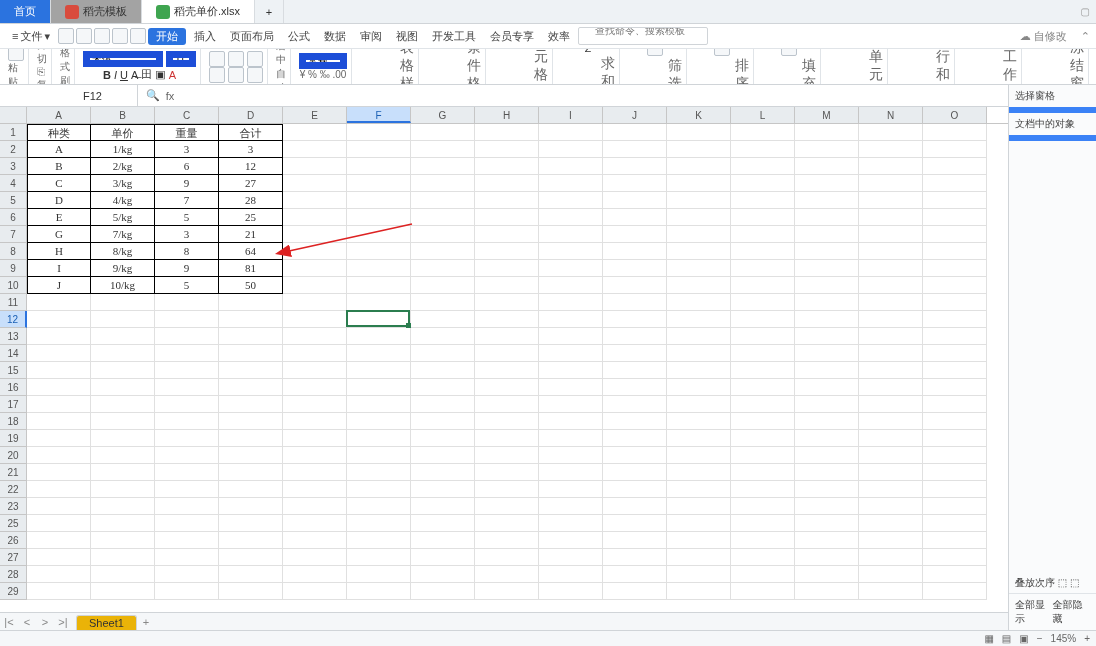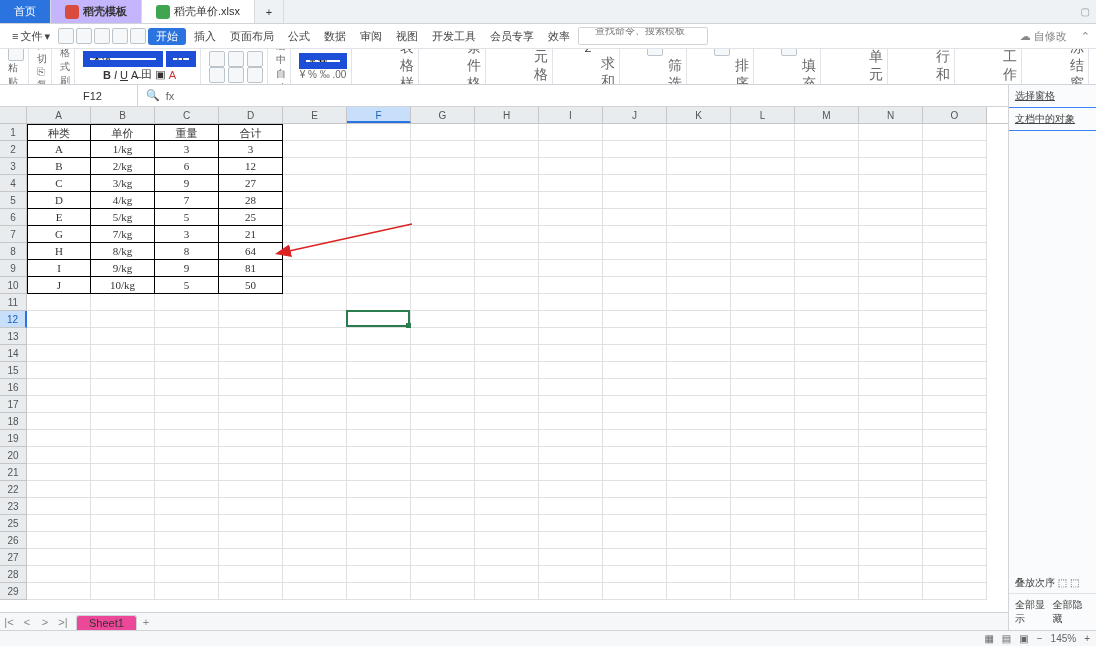--- a/index.html
+++ b/index.html
@@ -2,21 +2,21 @@
 <html><head>
 <meta charset="utf-8">
 <style>
 * { margin:0; padding:0; box-sizing:border-box; font-family:"Microsoft YaHei",Arial,sans-serif; }
 body { width:1096px; height:646px; background:#fff; font-size:11px; color:#333; overflow:hidden; position:relative; }
 
 
 .tabbar { height:24px; background:#eef2f5; display:flex; align-items:stretch; border-bottom:1px solid #d0d4d8; }
 .tab { padding:0 14px; display:flex; align-items:center; border-right:1px solid #d8dce0; font-size:11px; cursor:pointer; }
 .tab.home { background:#2b73df; color:#fff; }
-.tab.doc { background:#c4b5fd;font-weight:bold; }
+.tab.doc { background:#a3a3a3; }
 .tab.sheet { background:#fff; }
 .tab.add { width:28px; justify-content:center; background:#eef2f5; }
 .wincap { margin-left:auto; padding:0 6px; display:flex; align-items:center; color:#999; font-size:10px; }
 .badge-d { width:14px; height:14px; border-radius:3px; background:#d94b3d; margin-right:4px; display:inline-block; }
 .badge-s { width:14px; height:14px; border-radius:3px; background:#3fa550; margin-right:4px; display:inline-block; }
 
 
 .menubar { height:25px; display:flex; align-items:center; border-bottom:1px solid #e0e4e8; padding:0 6px; gap:2px; }
 .menubtn { padding:0 6px; font-size:11px; color:#444; cursor:pointer; }
 .menubtn.file { display:flex; align-items:center; gap:2px; }
@@ -56,29 +56,29 @@
 .row .cell.dbr { border-right:1.5px solid #000; }
 .selcell { position:absolute; border:2px solid #2b7d4f; pointer-events:none; }
 .selcell::after { content:""; position:absolute; right:-3px; bottom:-3px; width:5px; height:5px; background:#2b7d4f; }
 
 
 .arrow { position:absolute; pointer-events:none; }
 
 
 .sheettabs { position:absolute; bottom:15px; left:0; right:88px; height:19px; border-top:1px solid #d0d4d8; display:flex; align-items:center; background:#f5f7f9; }
 .navbtn { width:18px; text-align:center; color:#888; cursor:pointer; }
-.stab { background:#ec4899; border:1px solid #d0d4d8; border-bottom:none; padding:1px 12px; font-size:11px; margin-left:4px; border-radius:3px 3px 0 0; }
+.stab { background:#eab308; border:1px solid #d0d4d8; border-bottom:none; padding:1px 12px; font-size:11px; margin-left:4px; border-radius:3px 3px 0 0; }
 
 
 .statusbar { position:absolute; bottom:0; left:0; right:0; height:16px; background:#f5f7f9; border-top:1px solid #d0d4d8; display:flex; align-items:center; justify-content:flex-end; padding:0 6px; gap:8px; font-size:10px; color:#666; }
 .zoom { }
 
 
 .rpanel { position:absolute; right:0; top:85px; bottom:16px; width:88px; border-left:1px solid #d0d4d8; background:#fafbfc; font-size:10px; color:#444; }
-.rptitle { padding:4px 6px; border-bottom:1px solid #3b82f6;text-decoration:underline; }
+.rptitle { padding:4px 6px; border-bottom:6px solid #3b82f6; }
 .rpbot { position:absolute; bottom:0; left:0; right:0; padding:4px 6px; border-top:1px solid #e0e4e8; display:flex; justify-content:space-between; }
 </style>
 </head>
 <body>
 
 <div class="tabbar">
   <div class="tab home">首页</div>
   <div class="tab doc">
       <span class="badge-d"></span>
       <span>稻壳模板</span>

